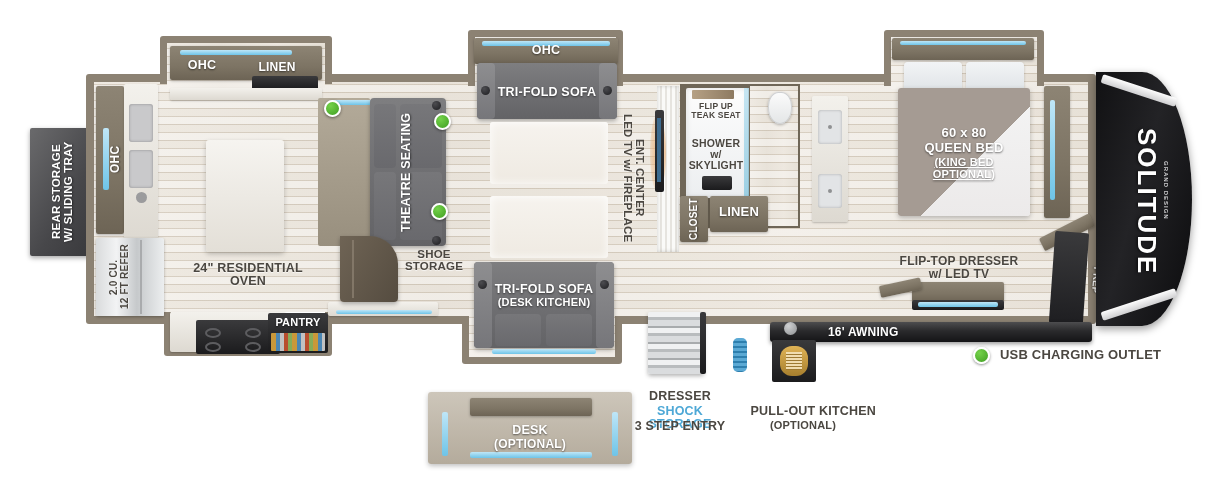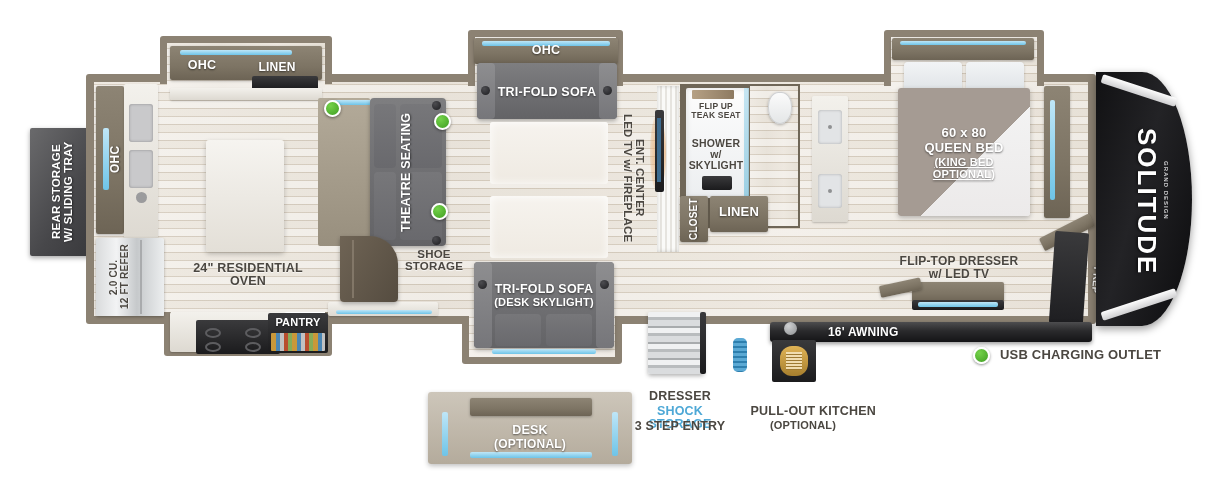--- a/index.html
+++ b/index.html
@@ -191,21 +191,21 @@
 
   <div class="abs sofa" style="left:474px;top:262px;width:140px;height:86px;"></div>
   <div class="abs sofa-arm" style="left:474px;top:262px;width:18px;height:86px;"></div>
   <div class="abs sofa-arm" style="left:596px;top:262px;width:18px;height:86px;"></div>
   <div class="abs cush" style="left:495px;top:314px;width:46px;height:32px;"></div>
   <div class="abs cush" style="left:546px;top:314px;width:46px;height:32px;"></div>
   <div class="abs ledstrip" style="left:492px;top:349px;width:104px;height:5px;"></div>
   <div class="abs knob" style="left:478px;top:280px;"></div>
   <div class="abs knob" style="left:600px;top:280px;"></div>
   <div class="lab lab-wt" style="left:494px;top:283px;width:100px;font-size:12.5px;">TRI-FOLD SOFA</div>
-  <div class="lab lab-wt" style="left:490px;top:297px;width:108px;font-size:11px;">(DESK SKYLIGHT)</div>
+  <div class="lab lab-wt" style="left:490px;top:297px;width:108px;font-size:11px;">(DESK KITCHEN)</div>
 
   <div class="abs" style="left:657px;top:86px;width:22px;height:166px;
               background:repeating-linear-gradient(90deg,#fafaf8 0 3px,#e6e4df 3px 5px);
               box-shadow:inset 0 0 4px rgba(0,0,0,.18);"></div>
   <div class="abs" style="left:650px;top:114px;width:16px;height:78px;border-radius:50%;
               background:radial-gradient(ellipse at 60% 50%,#e8a25f,rgba(232,162,95,0));
               opacity:.85;"></div>
   <div class="abs dark" style="left:655px;top:110px;width:9px;height:82px;border-radius:2px;"></div>
   <div class="abs" style="left:657px;top:118px;width:4px;height:64px;background:#3d6b8f;"></div>
   <div class="lab lab-dk vert" style="left:614px;top:103px;width:40px;height:150px;font-size:11.5px;

